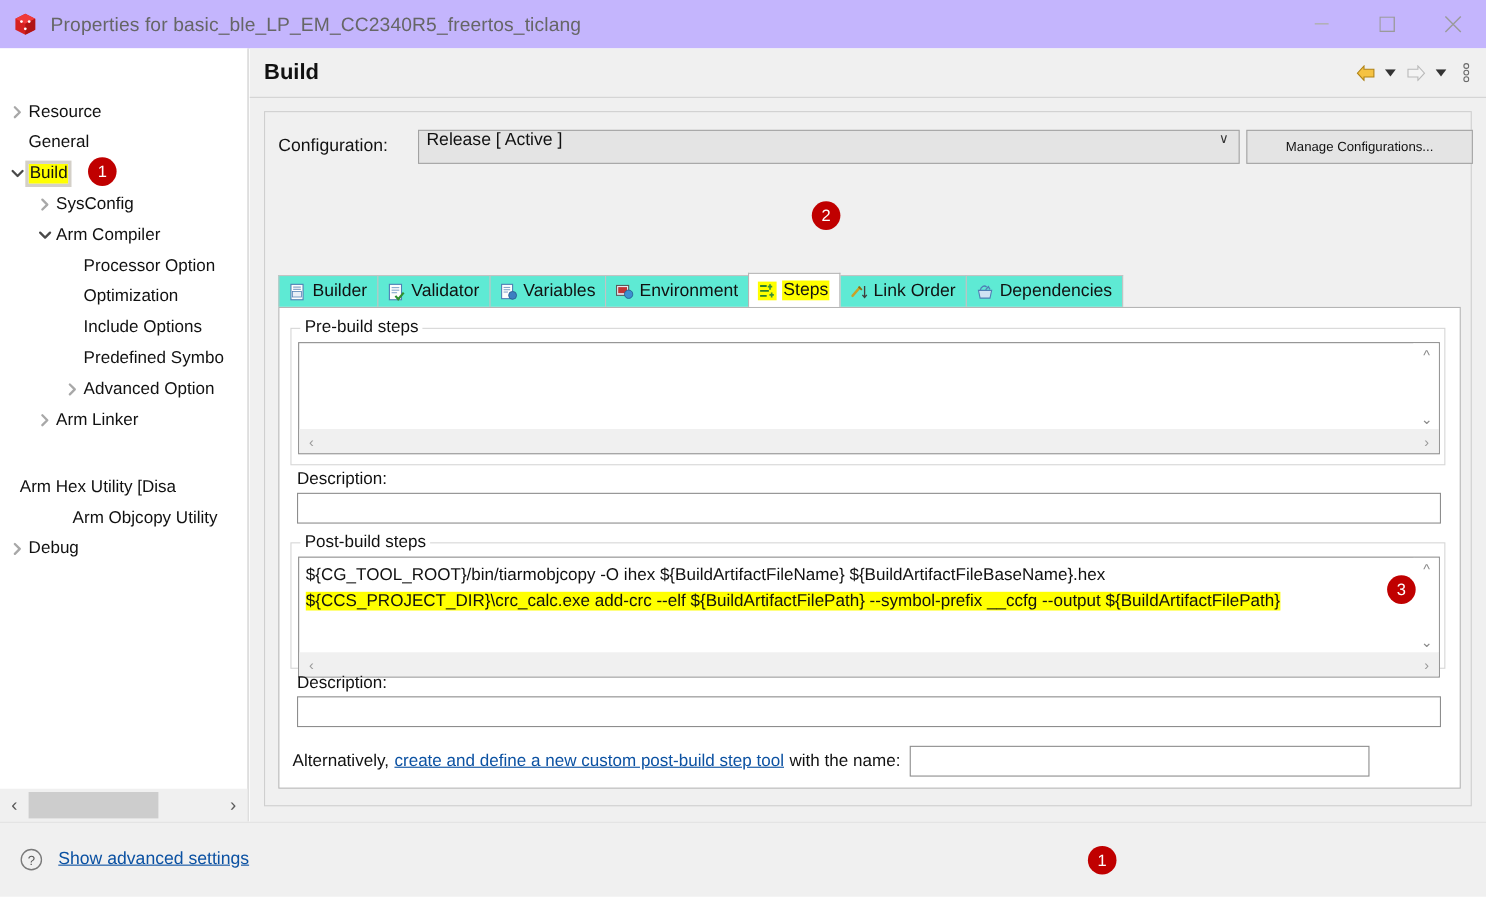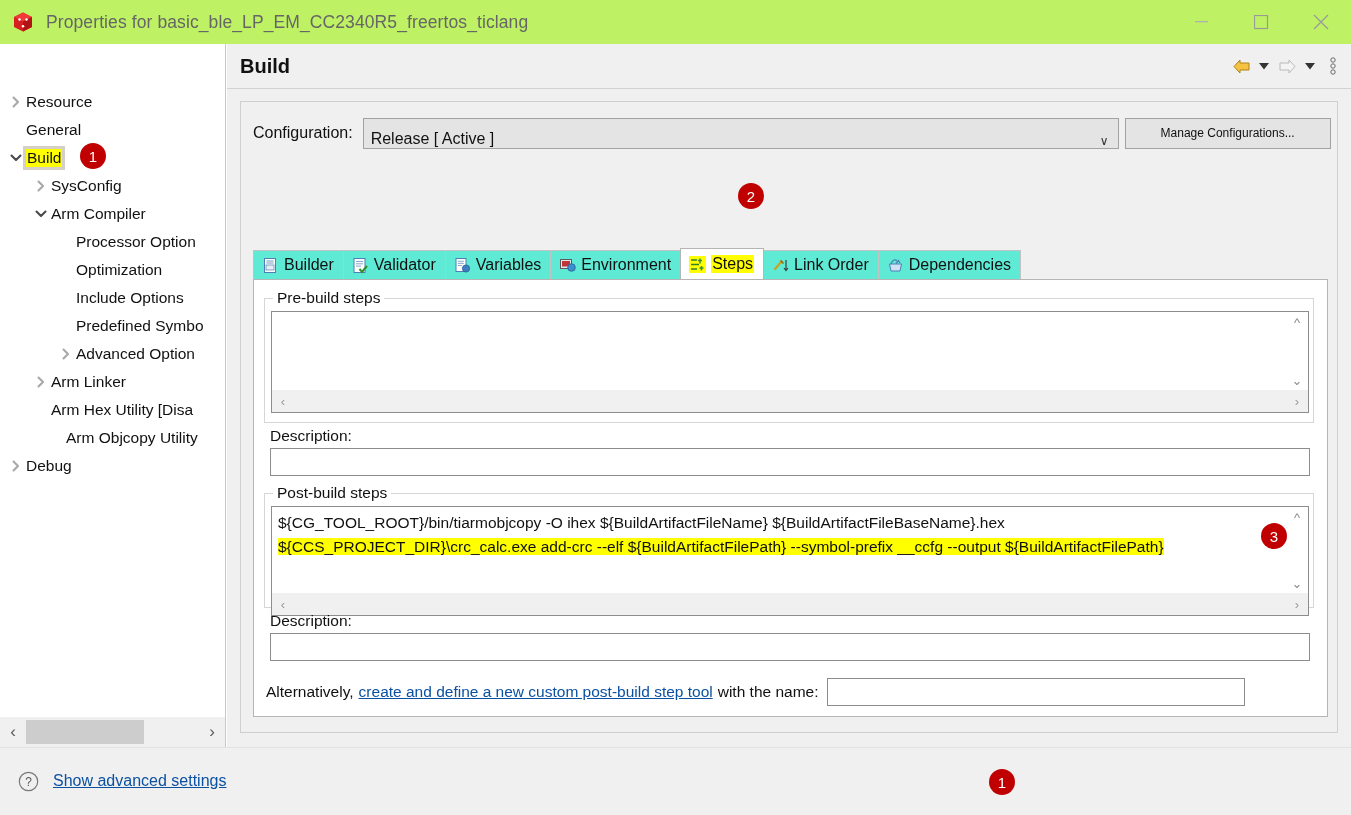--- a/index.html
+++ b/index.html
@@ -14,21 +14,21 @@
     overflow: hidden;
     position: relative;
     -webkit-font-smoothing: antialiased;
   }
 
   
   .titlebar {
     position: absolute;
     left: 0; top: 0;
     width: 1351px; height: 44px;
-    background: #bef264;
+    background: #c4b5fd;
     display: flex;
     align-items: center;
   }
   .title-icon {
     width: 22px; height: 22px;
     margin-left: 12px;
     position: relative;
     flex: none;
   }
   .title-text {
@@ -178,26 +178,26 @@
     left: 0; top: 15px;
     width: 1098px; height: 32px;
     display: flex; align-items: center;
   }
   .config-label {
     margin-left: 12px;
     font-size: 16px;
     color: #111;
   }
   .config-combo {
-    margin-left: 10px;
+    margin-left: 27px;
     width: 756px; height: 31px;
     background: #e4e4e4;
     border: 1px solid #a2a2a2;
     box-sizing: border-box;
-    display: flex; align-items: flex-end;
+    display: flex; align-items: flex-start;
     position: relative;
   }
   .config-combo .val {
     font-size: 16px; color: #111;
     margin-left: 7px;
   }
   .config-combo .chev {
     position: absolute; right: 9px;
     color: #333; font-size: 12px;
   }
@@ -489,21 +489,21 @@
         <span class="tree-label">Advanced Option</span>
       </div>
       <div class="tree-row" style="padding-left: 33px;">
         <span class="twisty">
           <svg width="16" height="16" viewBox="0 0 16 16">
             <path d="M5.5 3.5 L10 8 L5.5 12.5" fill="none" stroke="#a8a8a8" stroke-width="2.1" stroke-linecap="round" stroke-linejoin="round"></path>
           </svg>
         </span>
         <span class="tree-label">Arm Linker</span>
       </div>
-      <div class="tree-row" style="padding-left: 33px;">
+      <div class="tree-row" style=" margin-top: 33px;">
         <span class="twisty"></span>
         <span class="tree-label">Arm Hex Utility  [Disa</span>
       </div>
       <div class="tree-row" style="padding-left: 33px; margin-left: 15px;">
         <span class="twisty"></span>
         <span class="tree-label">Arm Objcopy Utility</span>
       </div>
       <div class="tree-row" style="padding-left: 8px;">
         <span class="twisty">
           <svg width="16" height="16" viewBox="0 0 16 16">

